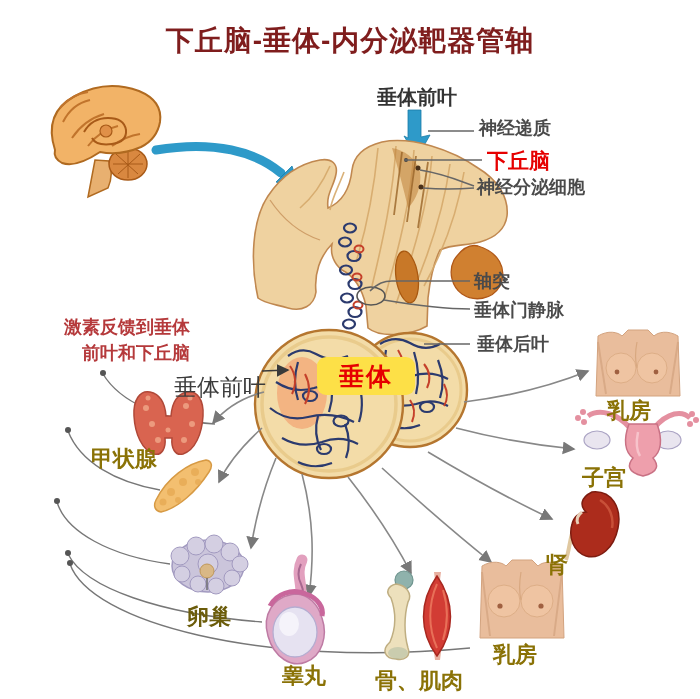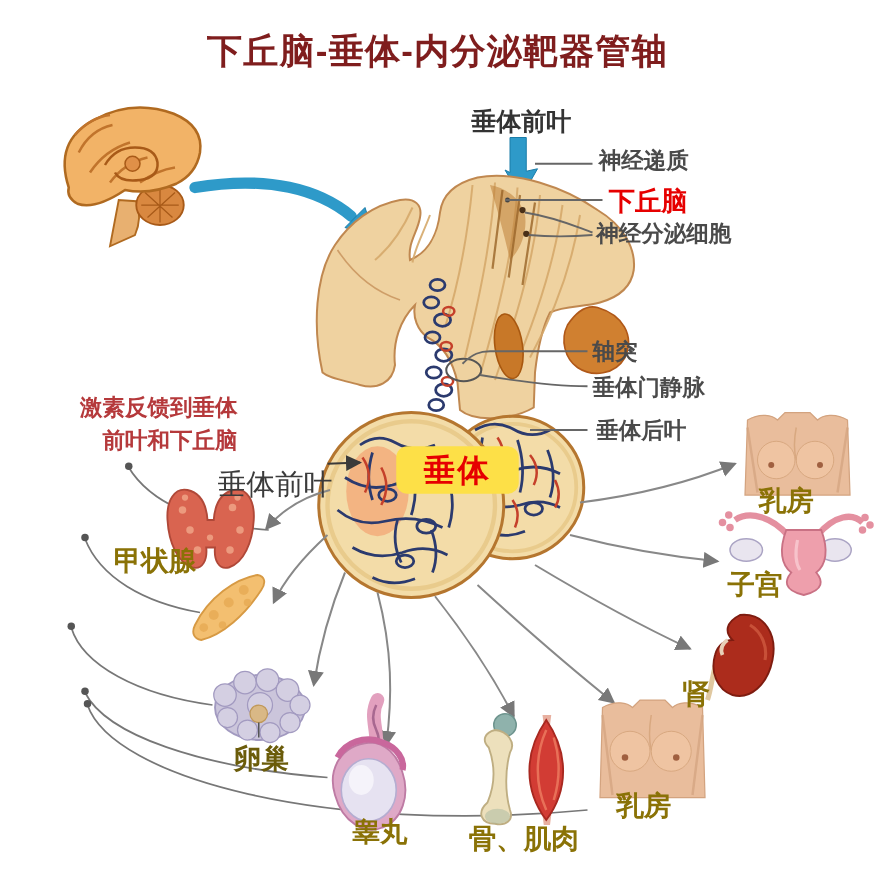--- a/index.html
+++ b/index.html
@@ -7,21 +7,21 @@
          font-family:"Liberation Sans","DejaVu Sans",sans-serif;}
   #artwork{position:absolute;left:0;top:0;}
   .txt{position:absolute;white-space:nowrap;}
   .title{left:0;top:22px;width:700px;text-align:center;font-size:28px;font-weight:bold;color:#7f1d1d;letter-spacing:1px;}
   .ann{font-size:18px;font-weight:600;color:#4a4a4a;}
   .ann-dark{font-size:20px;font-weight:bold;color:#333;}
   .red{color:#e60000;font-weight:bold;}
   .hypo-red{font-size:21px;}
   .feedback{left:24px;top:315px;width:166px;text-align:right;font-size:18px;font-weight:bold;
             color:#b5393b;line-height:26px;white-space:normal;font-family:Liberation Mono, monospace;}
-  .organ{font-size:22px;font-weight:bold;color:#8a7206;}
+  .organ{font-size:22px;font-weight:bold;color:#8a7206;margin-top:10px;}
   .pit-box{position:absolute;left:317px;top:357px;width:98px;height:38px;background:#fde047;
            border-radius:9px;display:flex;align-items:center;justify-content:center;
            font-size:25px;font-weight:bold;color:#e60000;letter-spacing:2px;}
 </style>
 </head>
 <body>
 
 <div id="stage">
 
 <svg id="artwork" width="700" height="699" viewBox="0 0 700 699">

